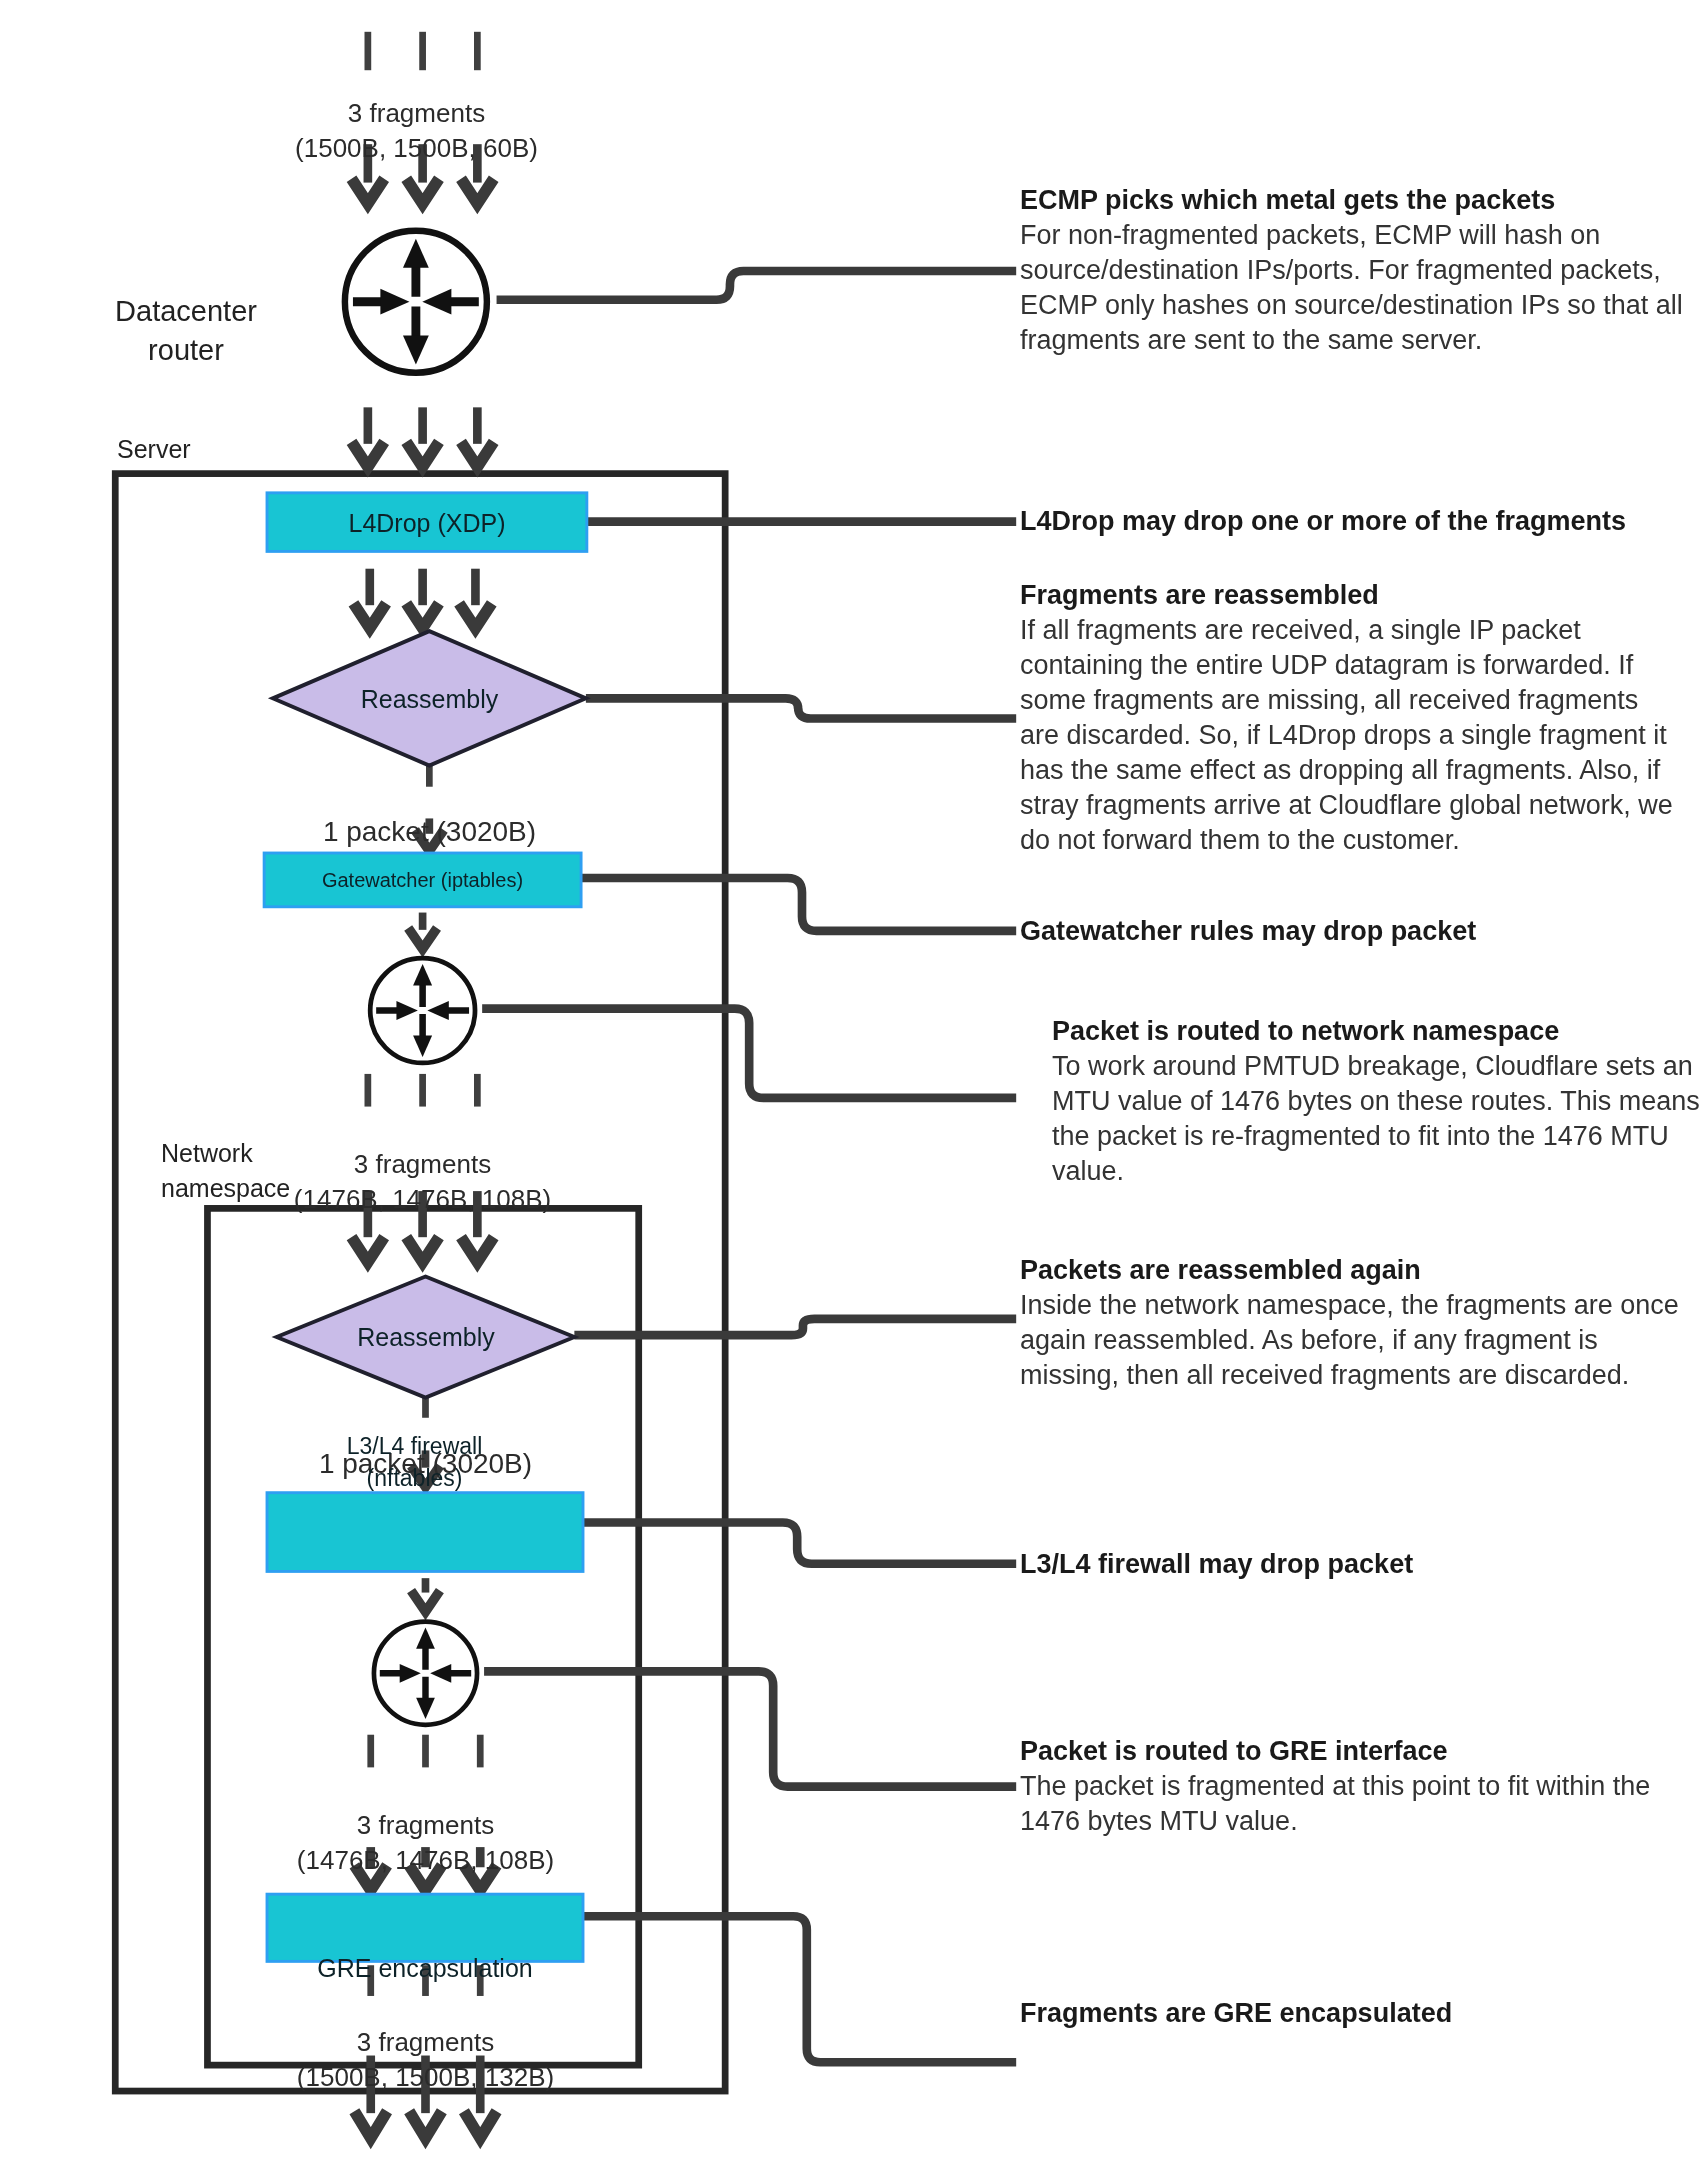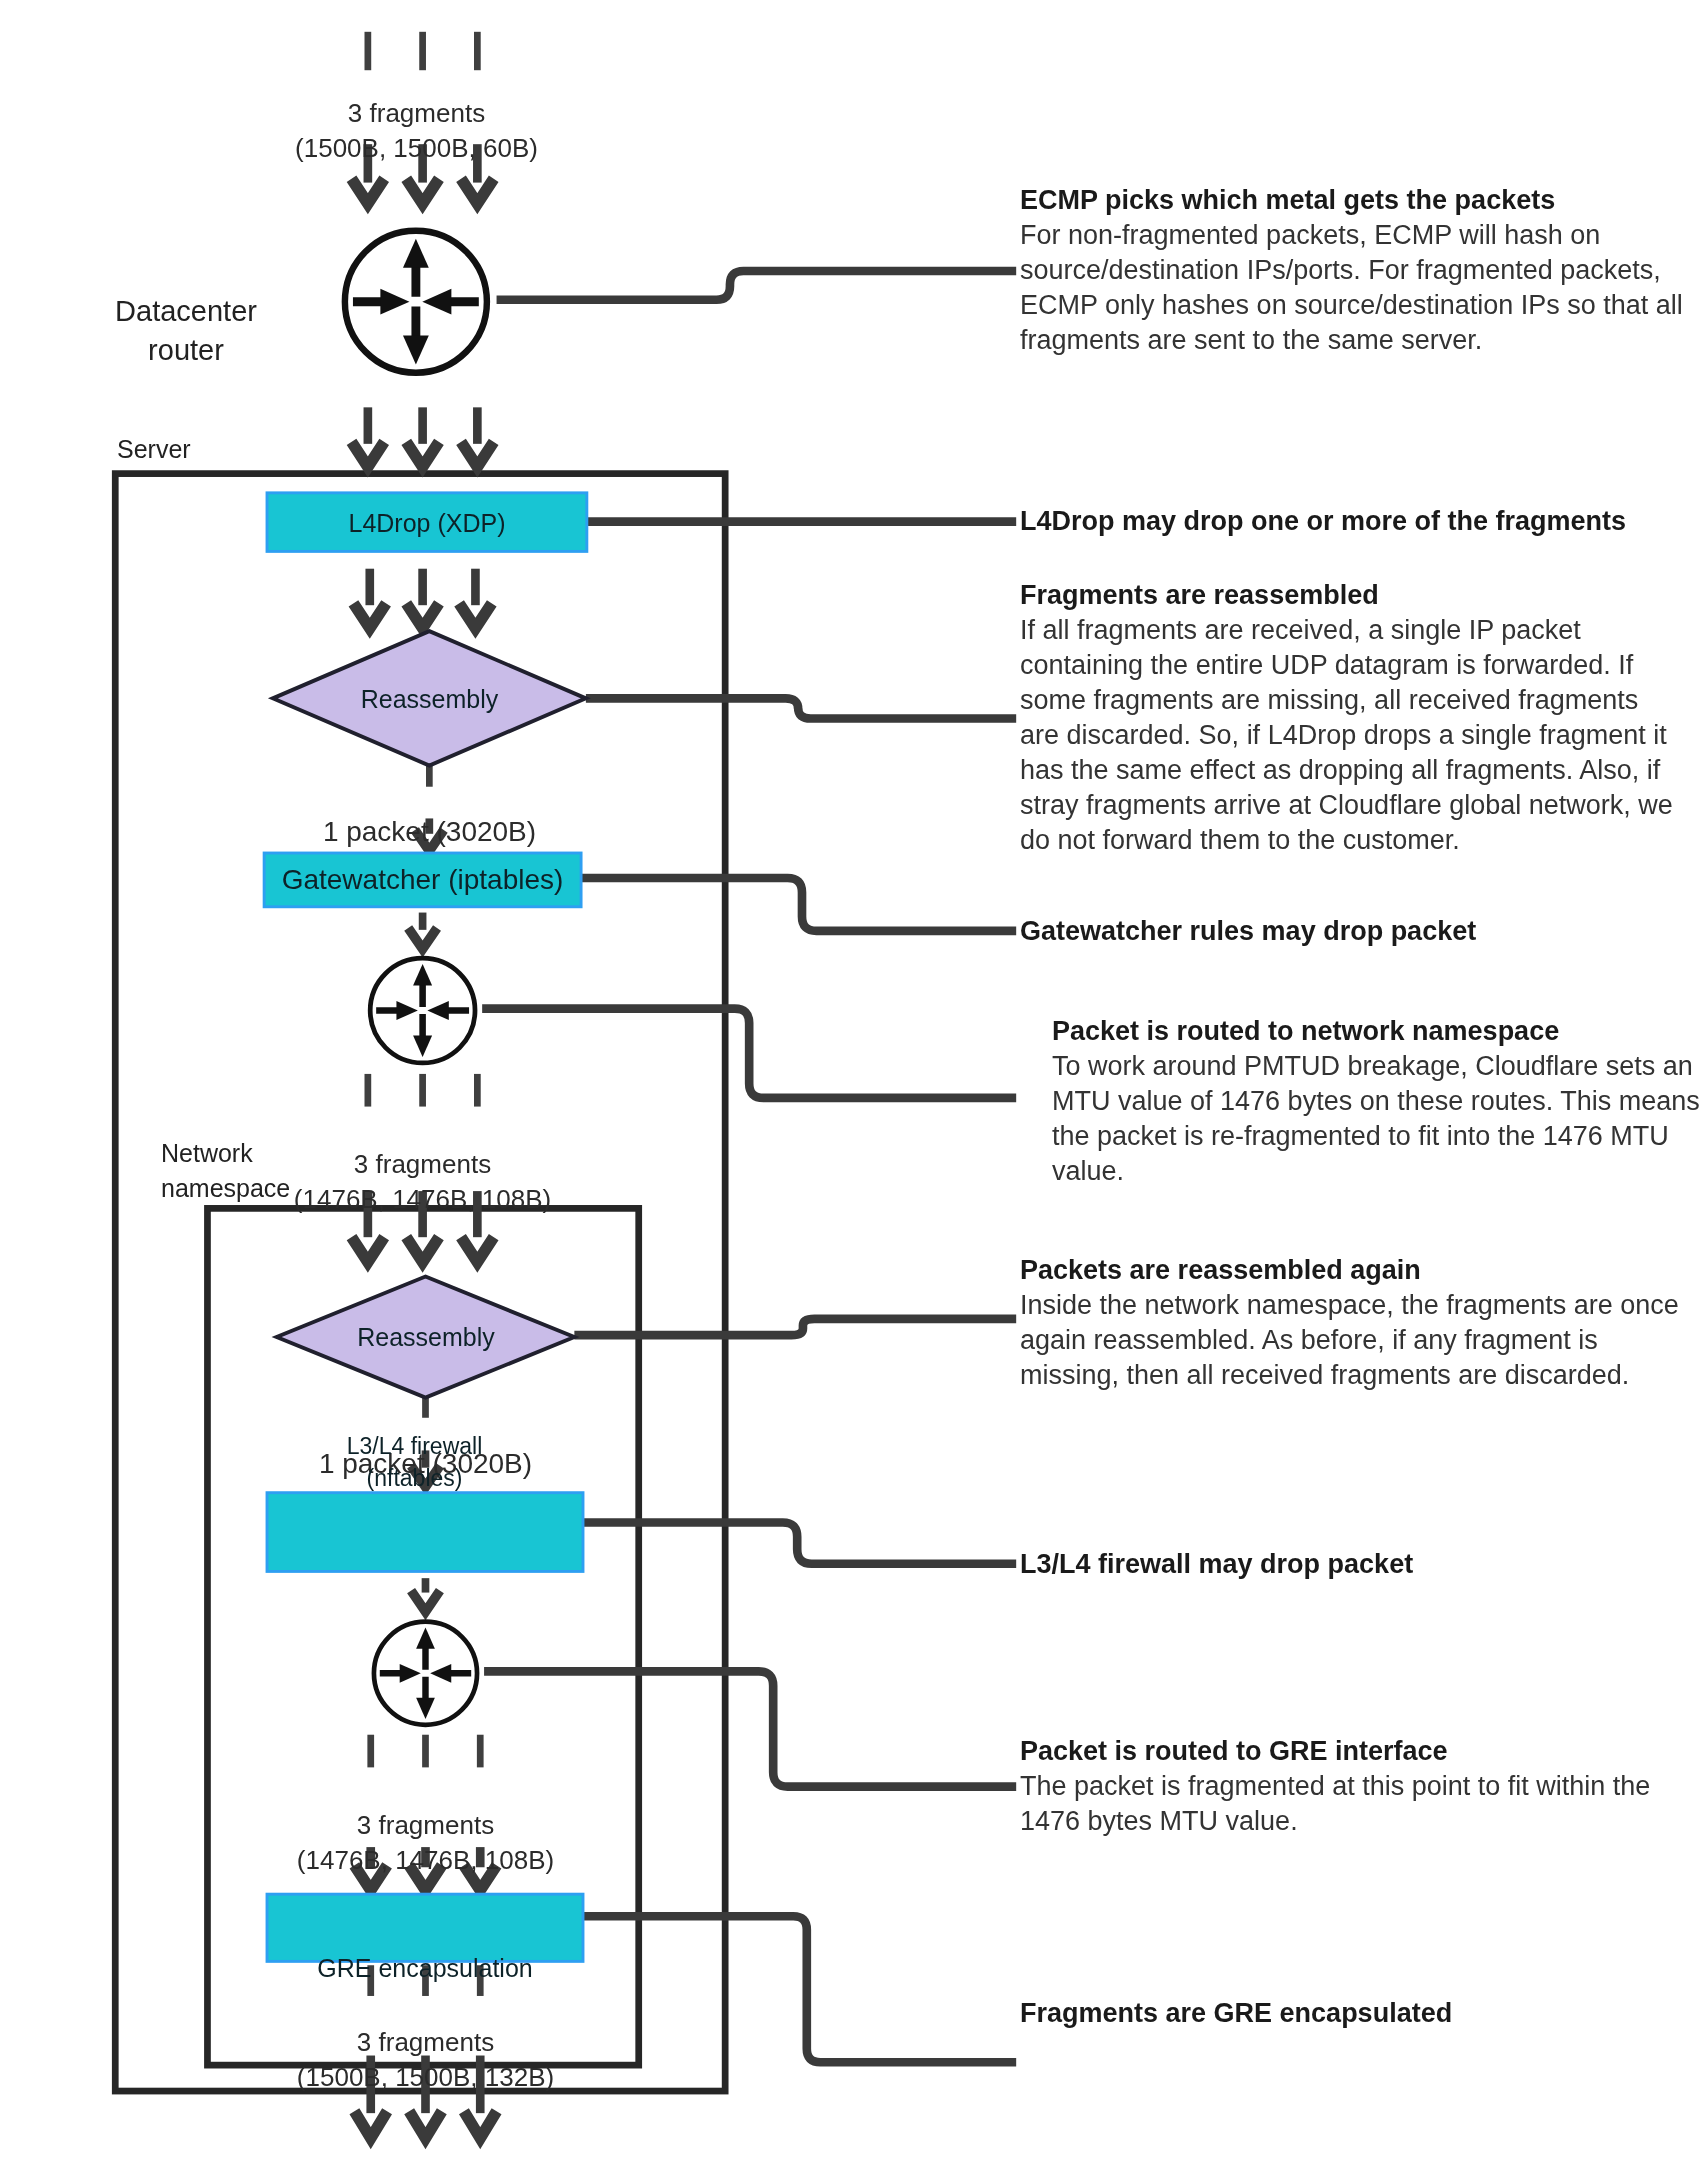--- a/index.html
+++ b/index.html
@@ -189,21 +189,21 @@
 
 <div class="txt flow-label center pre" style="left:253px;top:71px;width:327px;">3 fragments
 (1500B, 1500B, 60B)</div>
 <div class="txt dc-label center pre" style="left:85px;top:267px;width:202px;">Datacenter
 router</div>
 <div class="txt zone-label" style="left:117px;top:432px;">Server</div>
 
 <div class="node-label" style="left:267px;top:493px;width:320px;height:59px;border-radius:25px;">L4Drop (XDP)</div>
 <div class="node-label" style="left:276px;top:670px;width:307px;height:58px;">Reassembly</div>
 <div class="txt packet-label center" style="left:276px;top:790px;width:307px;">1 packet (3020B)</div>
-<div class="node-label" style="left:264px;top:853px;width:317px;height:54px;font-size:28px;">Gatewatcher (iptables)</div>
+<div class="node-label" style="left:264px;top:853px;width:317px;height:54px;font-size:20px;">Gatewatcher (iptables)</div>
 <div class="txt flow-label center pre" style="left:259px;top:1122px;width:327px;">3 fragments
 (1476B, 1476B, 108B)</div>
 <div class="txt zone-label pre" style="left:161px;top:1136px;">Network
 namespace</div>
 <div class="node-label" style="left:277px;top:1308px;width:298px;height:58px;">Reassembly</div>
 <div class="txt packet-label center" style="left:272px;top:1422px;width:307px;">1 packet (3020B)</div>
 <div class="node-label" style="left:267px;top:1422px;width:295px;height:79px;font-size:23px;">L3/L4 firewall
 (nftables)</div>
 <div class="txt flow-label center pre" style="left:262px;top:1783px;width:327px;">3 fragments
 (1476B, 1476B, 108B)</div>

